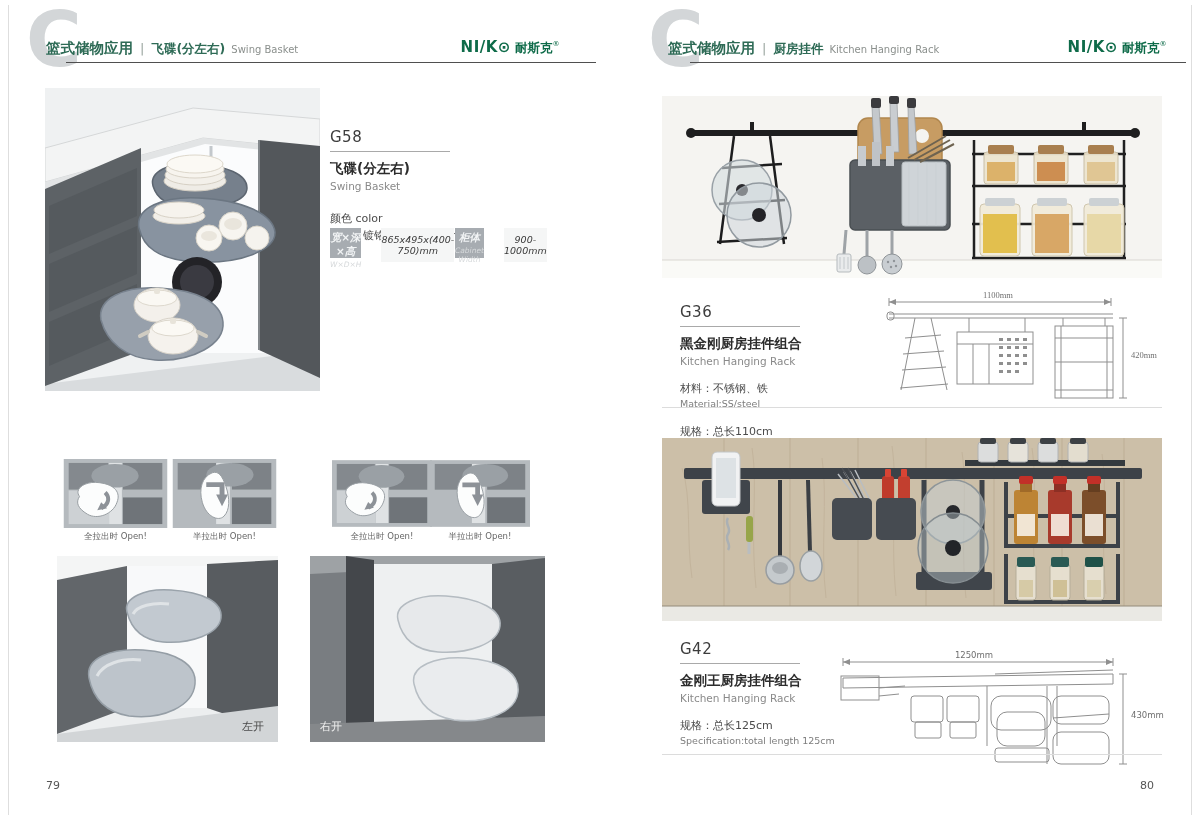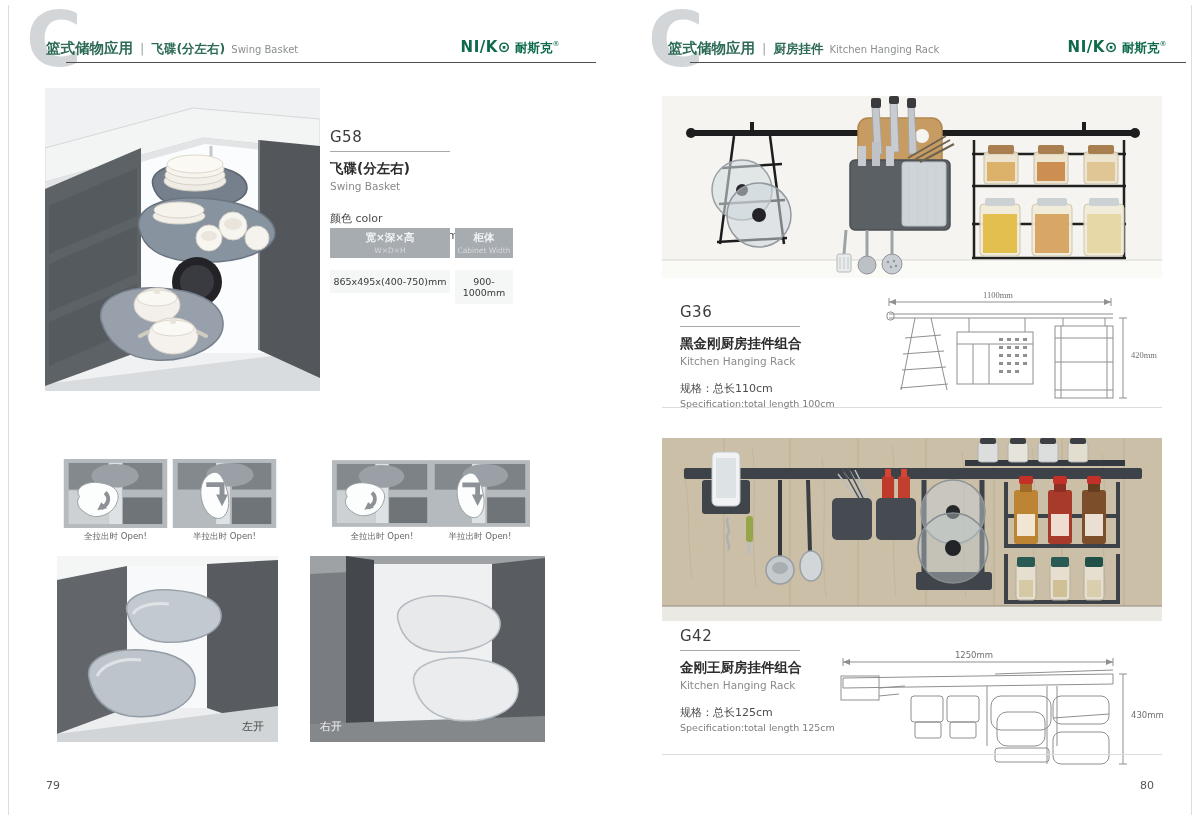--- a/index.html
+++ b/index.html
@@ -27,21 +27,21 @@
   
   .model-no{font-size:15px;color:#3c3c3c;letter-spacing:.5px;}
   .model-rule{width:120px;border-bottom:1px solid #a9a9a9;margin:5px 0 8px 0;}
   .name-cn{font-size:13.5px;font-weight:bold;color:#2c2c2c;}
   .name-en{font-size:10.5px;color:#8a8a8a;margin-top:2px;}
   .info-line-cn{font-size:11px;color:#4c4c4c;line-height:1.55;}
   .info-line-en{font-size:9.5px;color:#7d7d7d;line-height:1.4;}
   .block-gap{margin-top:13px;}
 
   .spec-table{position:absolute;left:330px;top:228px;display:flex;gap:5px;}
-  .spec-col{display:flex;flex-direction:column;gap:12px;}
+  .spec-col{display:flex;flex-direction:row;gap:20px;font-style:italic;}
   .spec-head{background:#a7acb1;color:#f2f4f5;text-align:center;padding:3px 0 2px 0;height:25px;}
   .spec-head .h-cn{font-size:10.5px;font-weight:bold;display:block;}
   .spec-head .h-en{font-size:7.5px;color:#d6d9db;display:block;margin-top:1px;}
   .spec-val{background:#f5f6f6;color:#3a3a3a;font-size:9.5px;text-align:center;padding:6px 0;}
 
   .cap{position:absolute;top:531px;font-size:8.5px;color:#666;text-align:center;white-space:nowrap;}
   .ph-label{position:absolute;font-size:11px;}
   .divline{position:absolute;height:1px;background:#dcdcdc;}
 
   .drawing{position:absolute;}
@@ -301,20 +301,24 @@
       <rect x="427" y="102" width="30" height="8" rx="2" fill="#ccd1d4"></rect>
       <rect x="425" y="118" width="34" height="39" fill="#e7d8a7"></rect>
     </svg>
   </div>
 
   <div style="position:absolute;left:680px;top:303px;width:210px;">
     <div class="model-no">G36</div>
     <div class="model-rule"></div>
     <div class="name-cn">黑金刚厨房挂件组合</div>
     <div class="name-en">Kitchen Hanging Rack</div>
+    <div class="block-gap">
+      <div class="info-line-cn">材料：不锈钢、铁</div>
+      <div class="info-line-en">Material:SS/steel</div>
+    </div>
     <div class="block-gap">
       <div class="info-line-cn">规格：总长110cm</div>
       <div class="info-line-en">Specification:total length 100cm</div>
     </div>
   </div>
 
   <div class="drawing" style="left:885px;top:292px;width:270px;height:115px;font-family:Liberation Serif, serif;">
     <svg viewBox="0 0 270 115" width="270" height="115">
       <g stroke="#8f8f8f" stroke-width="1" fill="none">
         <path d="M4,10 L226,10 M4,6 L4,14 M226,6 L226,14"></path>
@@ -435,21 +439,21 @@
       <rect x="357" y="142" width="14" height="17" fill="#d6caa6"></rect>
       <rect x="388" y="126" width="20" height="36" rx="3" fill="rgba(232,226,210,0.92)" stroke="#b5ad99"></rect>
       <rect x="389" y="119" width="18" height="10" rx="2" fill="#2a5a54"></rect>
       <rect x="391" y="142" width="14" height="17" fill="#cfc096"></rect>
       <rect x="422" y="126" width="20" height="36" rx="3" fill="rgba(232,226,210,0.92)" stroke="#b5ad99"></rect>
       <rect x="423" y="119" width="18" height="10" rx="2" fill="#1f5148"></rect>
       <rect x="425" y="142" width="14" height="17" fill="#d9cfae"></rect>
     </svg>
   </div>
 
-  <div style="position:absolute;left:680px;top:627px;width:210px;">
+  <div style="position:absolute;left:680px;top:640px;width:210px;">
     <div class="model-no">G42</div>
     <div class="model-rule"></div>
     <div class="name-cn">金刚王厨房挂件组合</div>
     <div class="name-en">Kitchen Hanging Rack</div>
     <div class="block-gap">
       <div class="info-line-cn">规格：总长125cm</div>
       <div class="info-line-en">Specification:total length 125cm</div>
     </div>
   </div>
 

